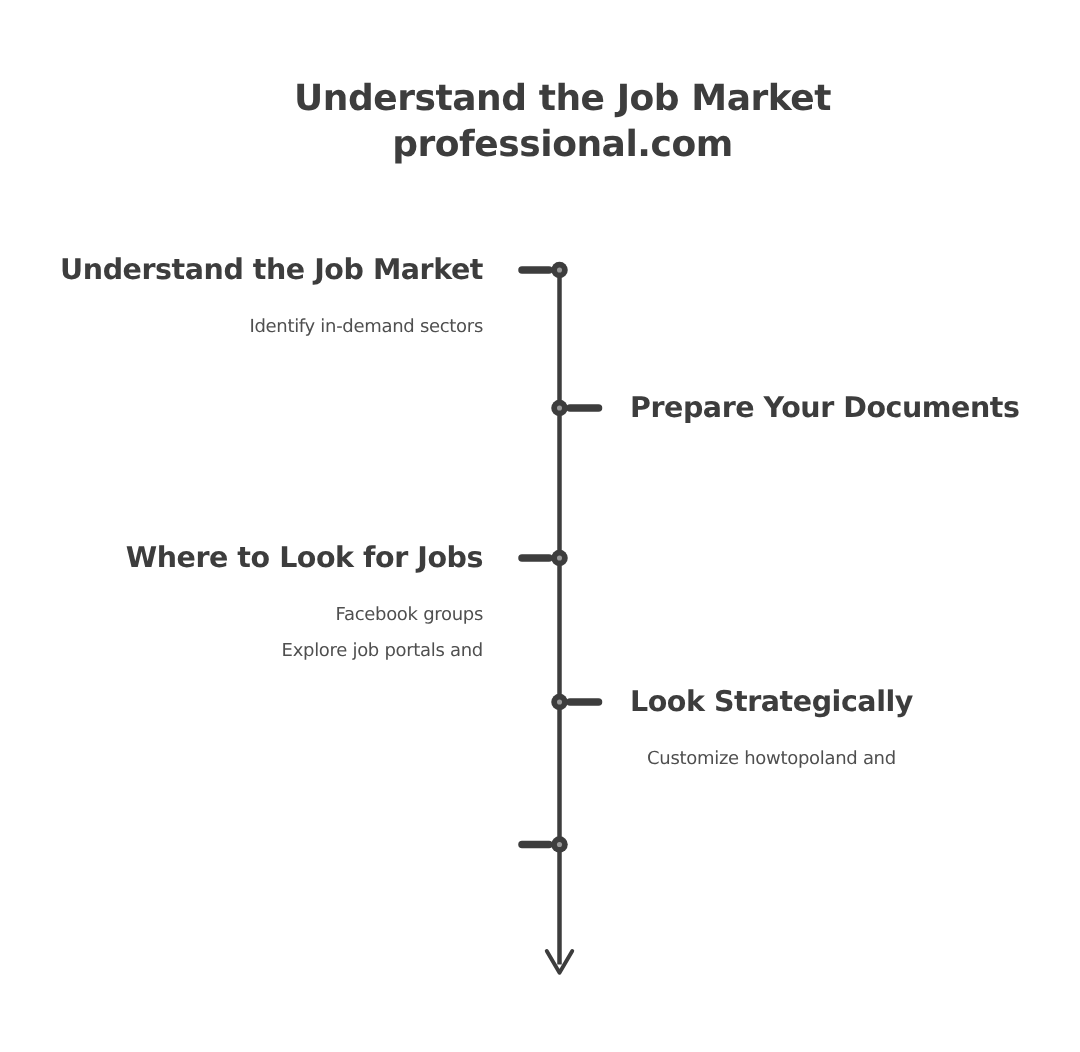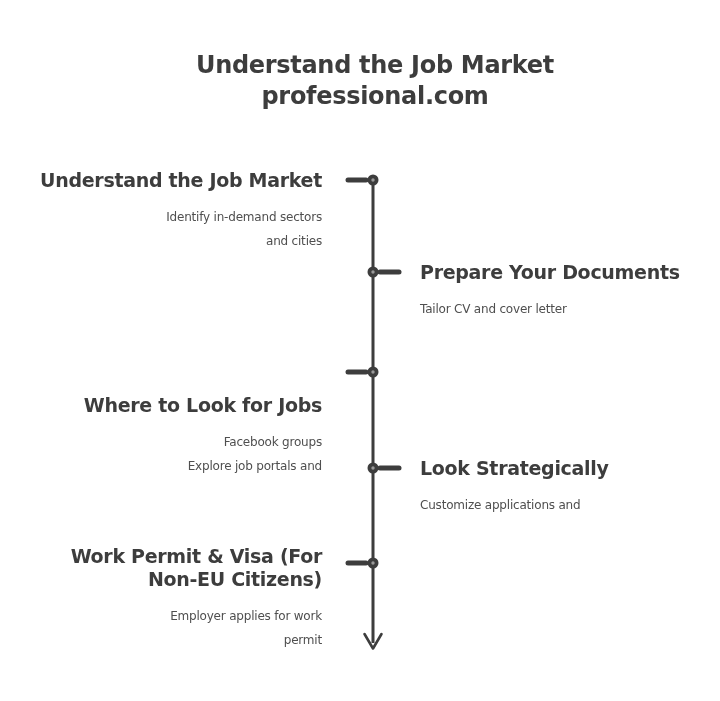--- a/index.html
+++ b/index.html
@@ -40,21 +40,21 @@
   .axis-svg .nodefill { fill: var(--line, #3d3d3d); }
   .axis-svg .nodecenter { fill: var(--node_center, #9a9a9a); }
 
   
   .entry {
     position: absolute;
     display: flex;
     flex-direction: column;
   }
   .entry.left  { align-items: flex-end; text-align: right; }
-  .entry.right { align-items: flex-start; text-align: left; }
+  .entry.right { align-items: center; text-align: left; }
 
   .entry-title {
     display: flex;
     flex-direction: column;
     color: var(--heading, #3d3d3d);
     font-weight: 700;
     font-size: 19px;
     line-height: 23px;
     letter-spacing: -0.3px;
   }
@@ -72,21 +72,21 @@
     letter-spacing: -0.2px;
   }
   .entry.left  .entry-desc { align-items: flex-end; }
   .entry.right .entry-desc { align-items: flex-start; }
 
   .tline { white-space: nowrap; }
 
   
   .e0 { right: 398px; top: 169px; }
   .e1 { left: 420px;  top: 261px; }
-  .e2 { right: 398px; top: 361px; margin-top: 33px; }
+  .e2 { right: 398px; top: 361px; }
   .e3 { left: 420px;  top: 457px; }
   .e4 { right: 398px; top: 545px; }
 </style>
 </head>
 <body>
 
 <div id="stage">
 
   <div class="title-block">
     <div>Understand the Job Market</div>
@@ -126,56 +126,42 @@
       <circle class="nodecenter" cx="373" cy="563" r="1.7"></circle>
     </g>
   </svg>
 
   <div class="entry left e0">
     <div class="entry-title">
       <div class="tline">Understand the Job Market</div>
     </div>
     <div class="entry-desc">
       <div class="tline">Identify in-demand sectors</div>
-      <div class="tline">and cities</div>
     </div>
   </div>
 
   <div class="entry right e1">
     <div class="entry-title">
       <div class="tline">Prepare Your Documents</div>
-    </div>
-    <div class="entry-desc">
-      <div class="tline">Tailor CV and cover letter</div>
     </div>
   </div>
 
   <div class="entry left e2">
     <div class="entry-title">
       <div class="tline">Where to Look for Jobs</div>
     </div>
     <div class="entry-desc">
       <div class="tline">Facebook groups</div>
       <div class="tline">Explore job portals and</div>
     </div>
   </div>
 
   <div class="entry right e3">
     <div class="entry-title">
       <div class="tline">Look Strategically</div>
     </div>
     <div class="entry-desc">
-      <div class="tline">Customize applications and</div>
+      <div class="tline">Customize howtopoland and</div>
     </div>
   </div>
 
-  <div class="entry left e4">
-    <div class="entry-title">
-      <div class="tline">Work Permit &amp; Visa (For</div>
-      <div class="tline">Non-EU Citizens)</div>
-    </div>
-    <div class="entry-desc">
-      <div class="tline">Employer applies for work</div>
-      <div class="tline">permit</div>
-    </div>
-  </div>
 
 </div>
 
 </body></html>

